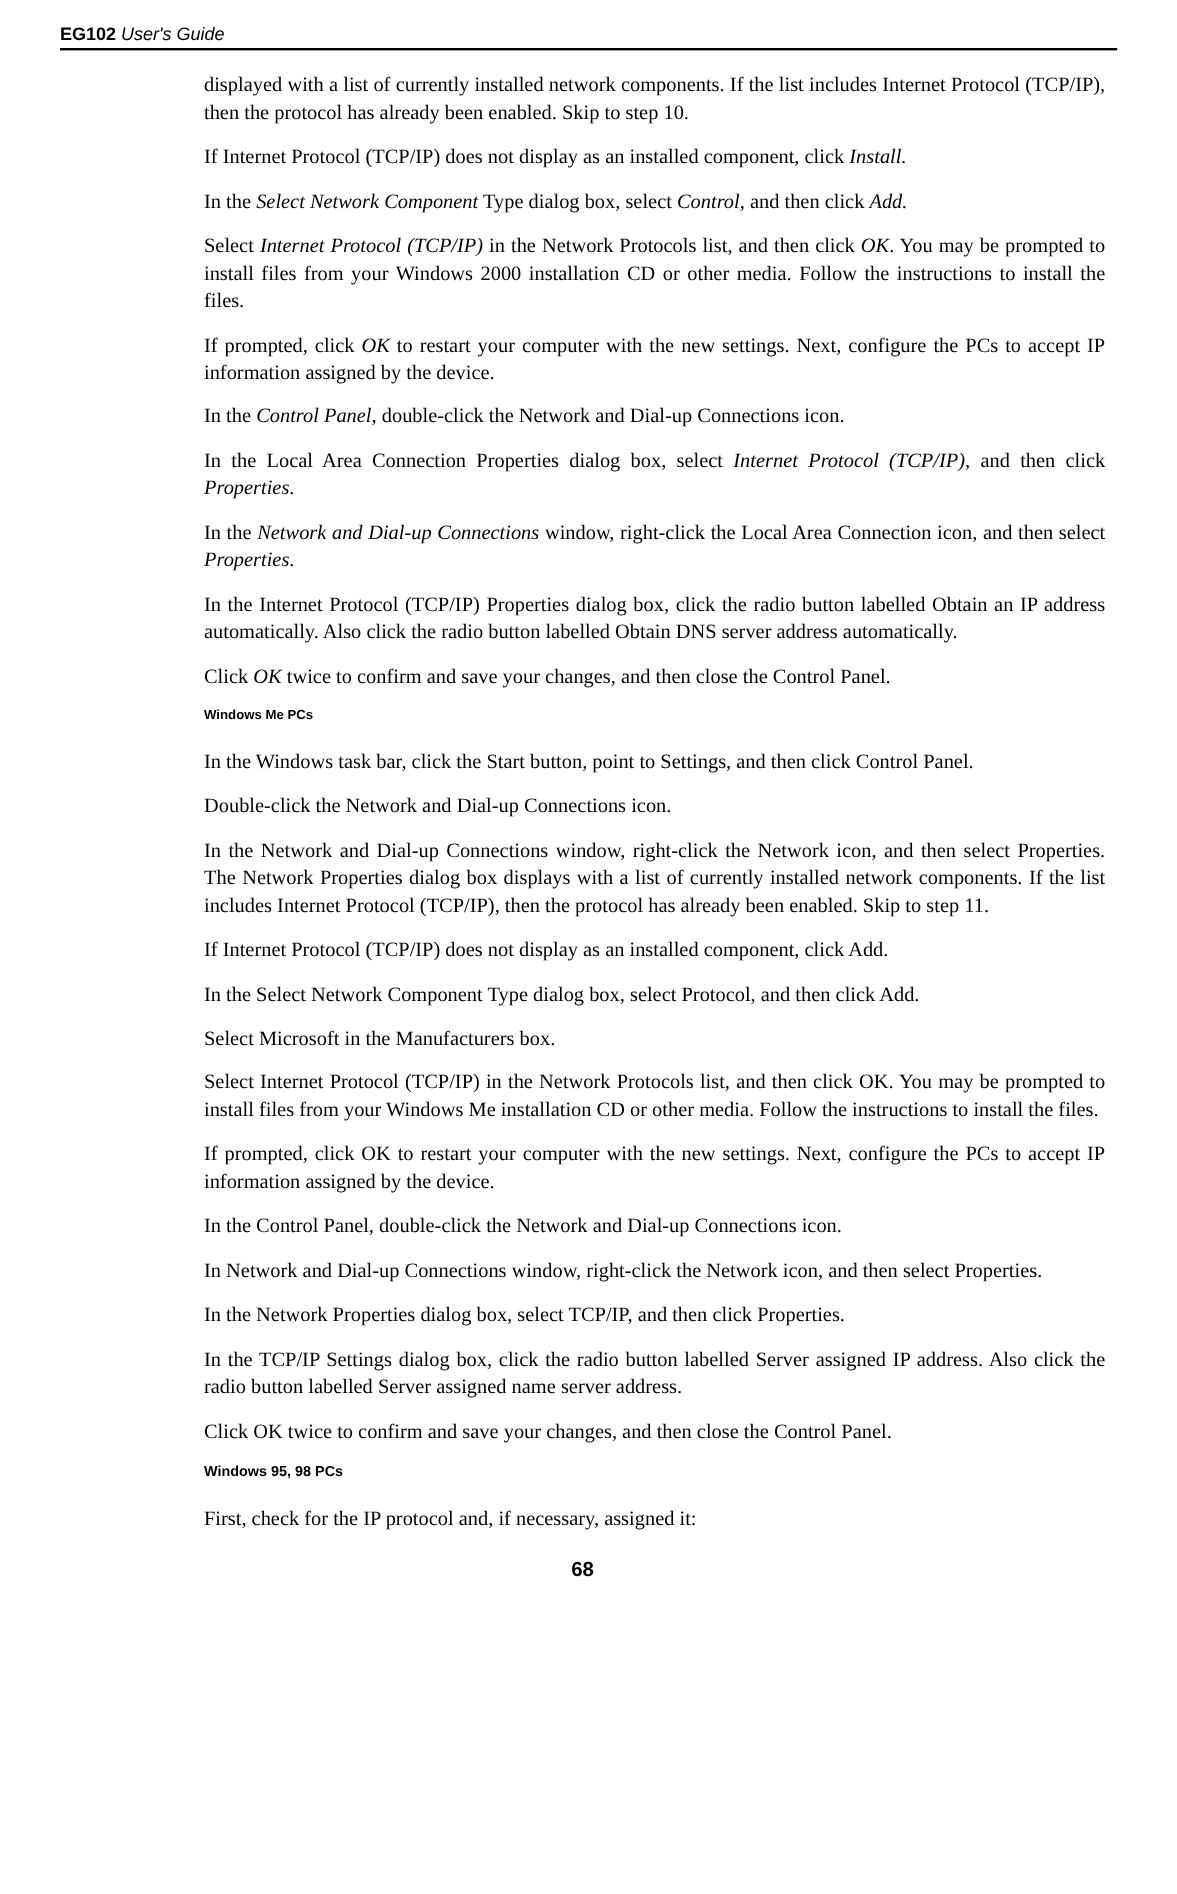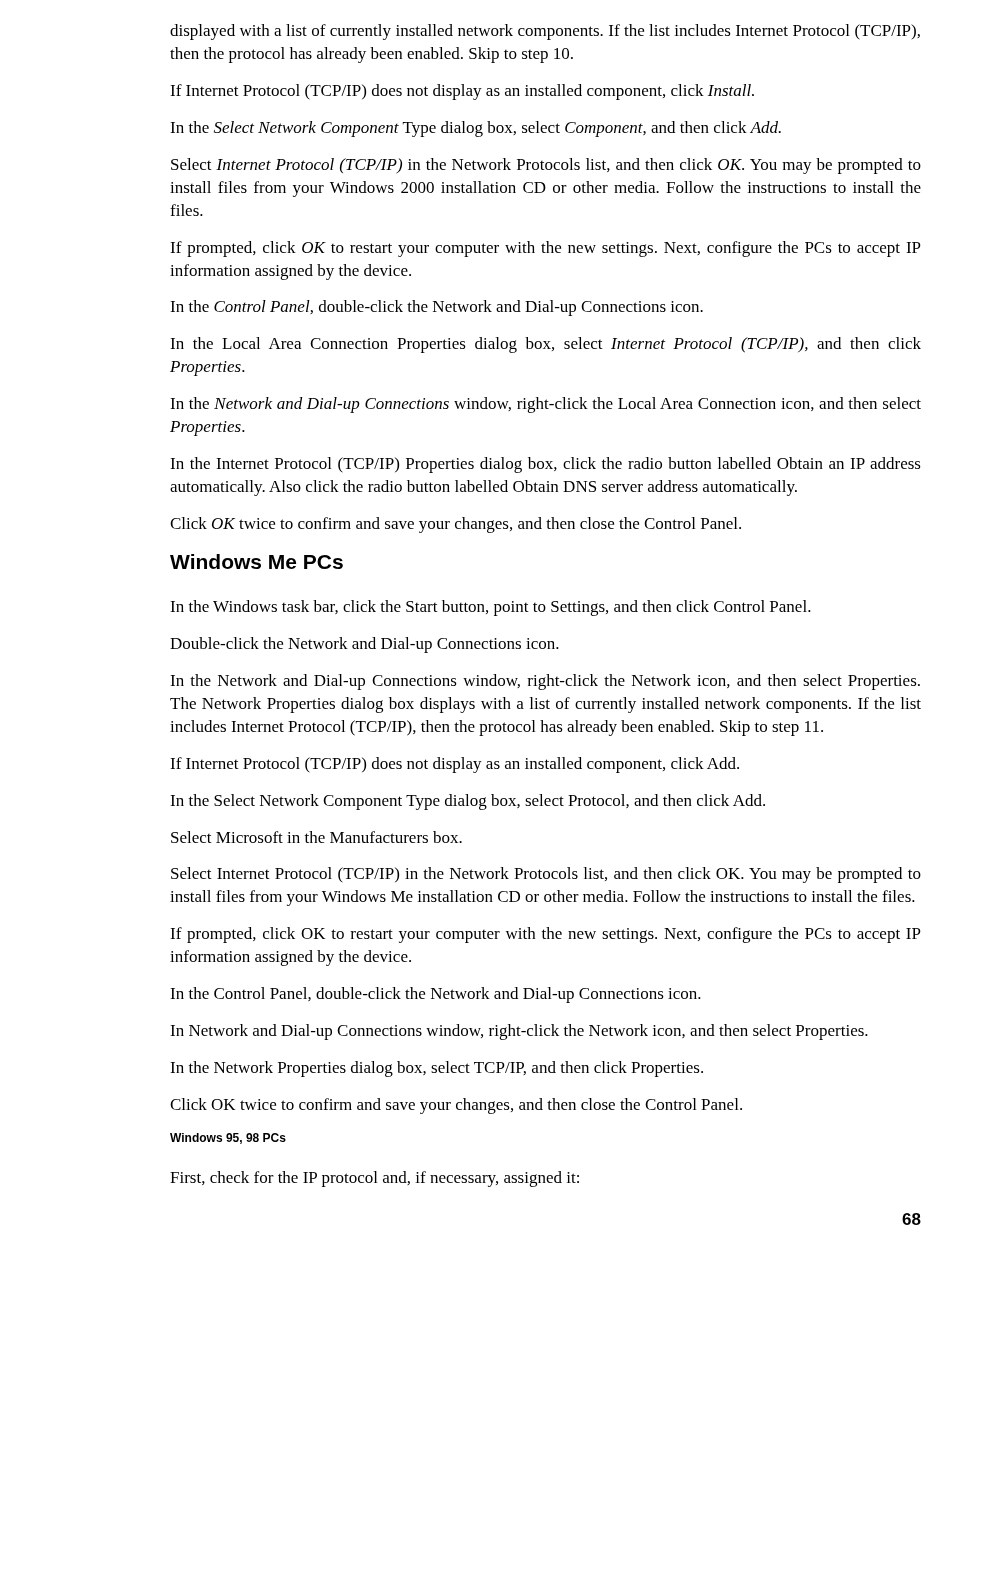--- a/index.html
+++ b/index.html
@@ -38,54 +38,60 @@
     line-height: 1.35;
     margin-bottom: 14px;
     text-align: justify;
     font-family: Liberation Serif, serif;
   }
   .italic {
     font-style: italic;
   }
   .section-heading {
     font-weight: bold;
-    font-size: 21px;
+    font-size: 11px;
     margin-bottom: 22px;
   }
   .section-heading-tight {
     font-weight: bold;
     font-size: 12px;
     margin-top: 14px;
     margin-bottom: 22px;
   }
   .page-number {
-    text-align: right;
+    text-align: center;
     font-weight: bold;
     font-size: 17px;
     margin-top: 20px;
     padding-right: 10px;
   }
 </style>
 </head>
 <body>
 
 <div class="page">
+  <div class="header">
+    <span class="header-title">
+      <span class="bold">EG102</span>
+      <span class="regular">User's Guide</span>
+    </span>
+  </div>
 
   <div class="content">
 
     <div class="para">
       <span>displayed with a list of currently installed network components. If the list includes Internet Protocol (TCP/IP), then the protocol has already been enabled. Skip to step 10.</span>
     </div>
 
     <div class="para">
       <span>If Internet Protocol (TCP/IP) does not display as an installed component, click </span><span class="italic">Install.</span>
     </div>
 
     <div class="para">
-      <span>In the </span><span class="italic">Select Network Component</span><span> Type dialog box, select </span><span class="italic">Component</span><span>, and then click </span><span class="italic">Add.</span>
+      <span>In the </span><span class="italic">Select Network Component</span><span> Type dialog box, select </span><span class="italic">Control</span><span>, and then click </span><span class="italic">Add.</span>
     </div>
 
     <div class="para">
       <span>Select </span><span class="italic">Internet Protocol (TCP/IP)</span><span> in the Network Protocols list, and then click </span><span class="italic">OK</span><span>. You may be prompted to install files from your Windows 2000 installation CD or other media. Follow the instructions to install the files.</span>
     </div>
 
     <div class="para">
       <span>If prompted, click </span><span class="italic">OK</span><span> to restart your computer with the new settings. Next, configure the PCs to accept IP information assigned by the device.</span>
     </div>
 
@@ -115,20 +121,21 @@
     <div class="para">Double-click the Network and Dial-up Connections icon.</div>
     <div class="para">In the Network and Dial-up Connections window, right-click the Network icon, and then select Properties. The Network Properties dialog box displays with a list of currently installed network components. If the list includes Internet Protocol (TCP/IP), then the protocol has already been enabled. Skip to step 11.</div>
     <div class="para">If Internet Protocol (TCP/IP) does not display as an installed component, click Add.</div>
     <div class="para">In the Select Network Component Type dialog box, select Protocol, and then click Add.</div>
     <div class="para">Select Microsoft in the Manufacturers box.</div>
     <div class="para">Select Internet Protocol (TCP/IP) in the Network Protocols list, and then click OK. You may be prompted to install files from your Windows Me installation CD or other media. Follow the instructions to install the files.</div>
     <div class="para">If prompted, click OK to restart your computer with the new settings. Next, configure the PCs to accept IP information assigned by the device.</div>
     <div class="para">In the Control Panel, double-click the Network and Dial-up Connections icon.</div>
     <div class="para">In Network and Dial-up Connections window, right-click the Network icon, and then select Properties.</div>
     <div class="para">In the Network Properties dialog box, select TCP/IP, and then click Properties.</div>
+    <div class="para">In the TCP/IP Settings dialog box, click the radio button labelled Server assigned IP address. Also click the radio button labelled Server assigned name server address.</div>
     <div class="para">Click OK twice to confirm and save your changes, and then close the Control Panel.</div>
 
     <div class="section-heading-tight">Windows 95, 98 PCs</div>
 
     <div class="para">First, check for the IP protocol and, if necessary, assigned it:</div>
 
   </div>
 
   <div class="page-number">68</div>
 </div>

